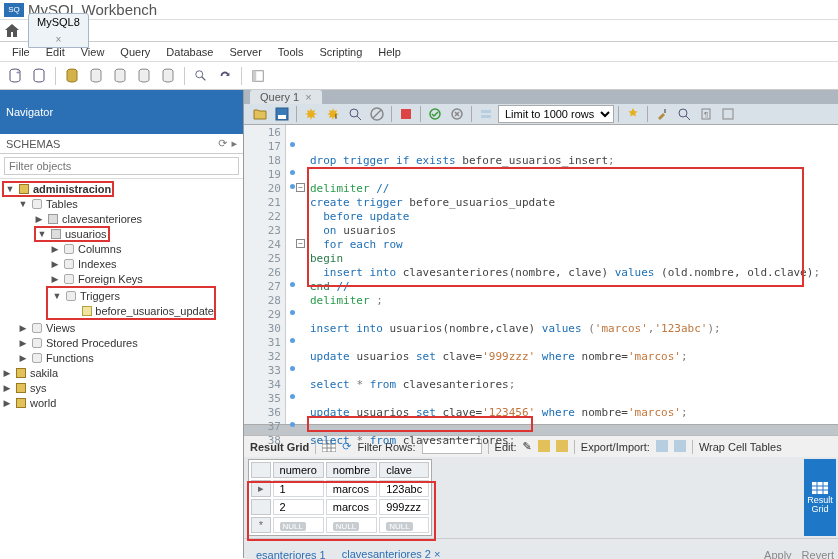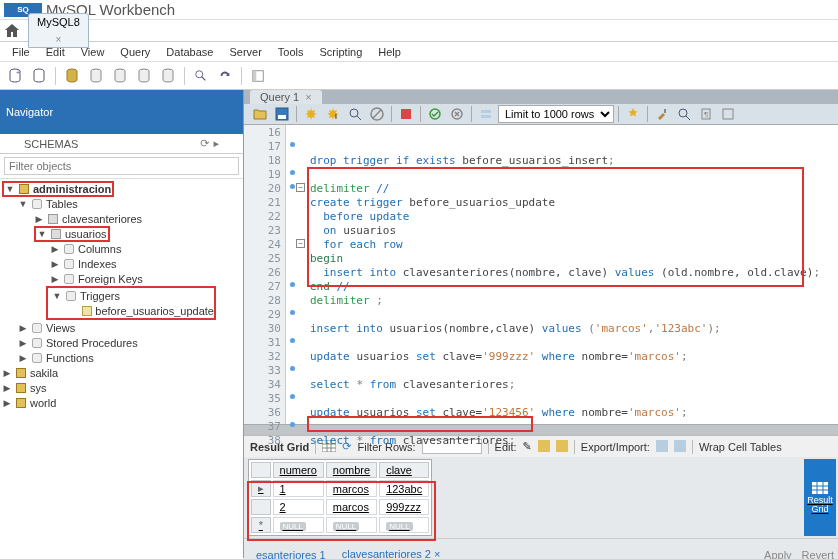--- a/index.html
+++ b/index.html
@@ -1,33 +1,33 @@
 <!DOCTYPE html>
 <html><head>
 <meta charset="utf-8">
 <style>
 * { box-sizing: border-box; margin: 0; padding: 0; }
 body { font-family: "Segoe UI", Tahoma, sans-serif; font-size: 11px; background: #fff; width: 838px; height: 559px; overflow: hidden; position: relative; }
 .titlebar { height: 20px; background: #fff; display: flex; align-items: center; padding: 0 4px; border-bottom: 1px solid #ddd; }
-.app-icon { width: 38px; height: 14px; background: #2b6fb4; margin-right: 4px; display: inline-flex; align-items: center; justify-content: center; color: #fff; font-size: 8px; font-weight: bold; }
+.app-icon { width: 20px; height: 14px; background: #2b6fb4; margin-right: 4px; display: inline-flex; align-items: center; justify-content: center; color: #fff; font-size: 8px; font-weight: normal; }
 .titlebar-text { font-size: 15px; color: #555; text-align: right; }
 .tabbar { height: 22px; display: flex; align-items: center; padding: 0 4px; border-bottom: 1px solid #ccc; }
 .home-icon { width: 16px; height: 16px; margin-right: 8px; color: #333; }
 .doc-tab { background: #eef3f7; border: 1px solid #a7b7c7; border-radius: 3px 3px 0 0; padding: 2px 8px; display: flex; align-items: center; gap: 6px; font-size: 11px; flex-direction: column; }
 .tab-close { color: #888; cursor: pointer; font-size: 10px; }
 .menubar { height: 20px; display: flex; align-items: center; padding: 0 4px; font-size: 11px; color: #333; border-bottom: 1px solid #ddd; }
 .menubar span { padding: 0 8px; cursor: pointer; }
 .toolbar1 { height: 28px; display: flex; align-items: center; padding: 2px 4px; border-bottom: 1px solid #ccc; gap: 2px; }
 .tb-btn { width: 22px; height: 22px; border: 1px solid transparent; display: flex; align-items: center; justify-content: center; cursor: pointer; position: relative; }
 .tb-db { width: 14px; height: 16px; }
 .tb-sep { width: 1px; height: 18px; background: #ccc; margin: 0 3px; }
 .body-row { display: flex; height: 468px; }
 .nav-panel { width: 244px; border-right: 1px solid #999; display: flex; flex-direction: column; }
 .nav-header { background: #2b6fb4; color: #fff; font-size: 11px; padding: 16px 6px; display: flex; align-items: center; justify-content: space-between; }
-.schemas-hdr { padding: 3px 24px; font-size: 11px; color: #555; border-bottom: 1px solid #ccc; display: flex; justify-content: space-between; align-items: center; }
+.schemas-hdr { padding: 3px 6px; font-size: 11px; color: #555; border-bottom: 1px solid #ccc; display: flex; justify-content: space-between; align-items: center; }
 .schemas-hdr .actions { display: flex; gap: 4px; color: #777; }
 .filter-row { padding: 3px 4px; border-bottom: 1px solid #ddd; }
 .filter-input { width: 100%; font-size: 11px; padding: 2px 4px; color: #888; border: 1px solid #ccc; }
 .tree { padding: 2px 0; overflow: auto; flex: 1; }
 .tree-row { display: flex; align-items: center; height: 15px; font-size: 11px; color: #333; cursor: pointer; white-space: nowrap; }
 .tree-row .twisty { width: 10px; text-align: center; font-size: 9px; color: #555; }
 .tree-row .ticon { width: 14px; height: 12px; margin: 0 2px; display: inline-flex; align-items: center; justify-content: center; }
 .highlight-red { border: 2px solid #d33; padding: 0 1px; display: inline-flex; align-items: center; }
 .bold { font-weight: bold; }
 .db-ico { width: 10px; height: 10px; background: #e2c15a; border: 1px solid #9a7a20; }
@@ -54,21 +54,21 @@
 .str { color: #c0763c; }
 .op { color: #7a7a7a; }
 .txt { color: #444; }
 .red-box { position: absolute; border: 2px solid #d33; pointer-events: none; }
 .result-area { flex: 1; display: flex; flex-direction: column; background: #e6e9ec; }
 .result-gap { height: 10px; background: #c0c5c9; }
 .result-toolbar { height: 22px; background: #f0f0f0; display: flex; align-items: center; padding: 0 6px; gap: 6px; font-size: 11px; color: #333; border-top: 1px solid #bbb; }
 .result-toolbar .rtb-label { font-weight: bold; }
 .rtb-sep { width: 1px; height: 14px; background: #bbb; }
 .rtb-input { width: 60px; font-size: 10px; border: 1px solid #bbb; padding: 1px; }
-.grid-wrap { display: flex; flex: 1; text-decoration: underline; }
+.grid-wrap { display: flex; flex: 1; }
 .grid { background: #fff; border: 1px solid #aaa; font-size: 11px; margin: 2px 0 2px 4px; }
 .grid th { background: #eceff2; border: 1px solid #c4c8cc; padding: 1px 6px; font-weight: normal; text-align: left; }
 .grid td { border: 1px solid #d5d8dc; padding: 1px 6px; }
 .grid .rowhdr { width: 16px; background: #eceff2; border: 1px solid #c4c8cc; text-align: center; color: #666; }
 .null-badge { background: #c7ccd1; color: #fff; font-size: 8px; padding: 0 3px; border-radius: 2px; }
 .side-btn { width: 32px; background: #1f77c7; color: #fff; font-size: 9px; display: flex; flex-direction: column; align-items: center; justify-content: center; gap: 2px; margin: 2px 2px 2px auto; padding: 4px 0; }
 .side-btn svg { width: 16px; height: 12px; }
 .bottom-tabs { height: 33px; display: flex; align-items: center; padding: 0 4px; font-size: 11px; border-top: 1px solid #ccc; background: #e6e9ec; }
 .btab { padding: 1px 8px; color: #2b6fb4; }
 .btab.active { border-bottom: 2px solid #2b6fb4; }

